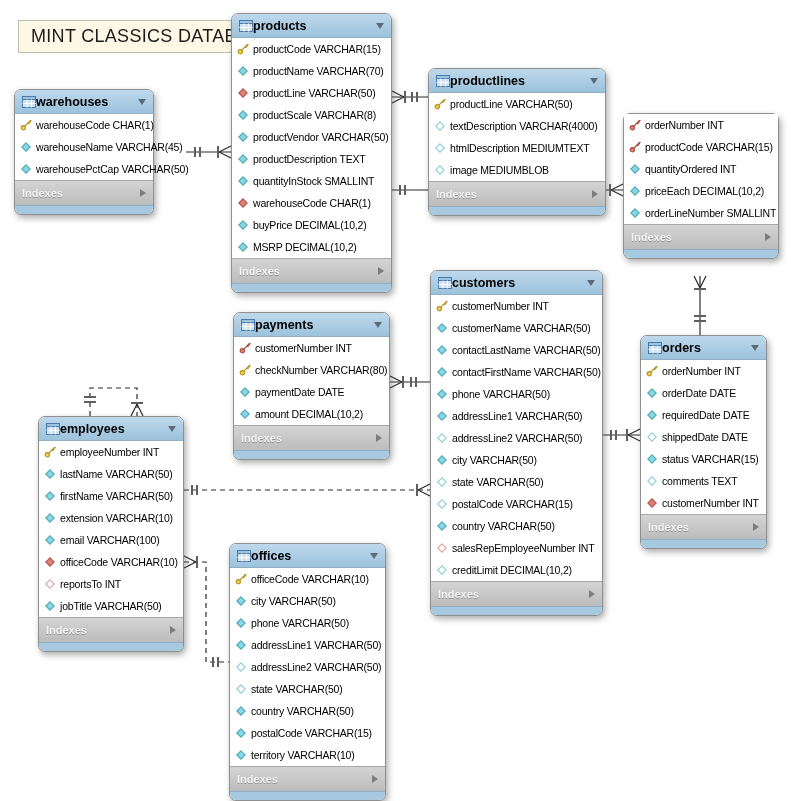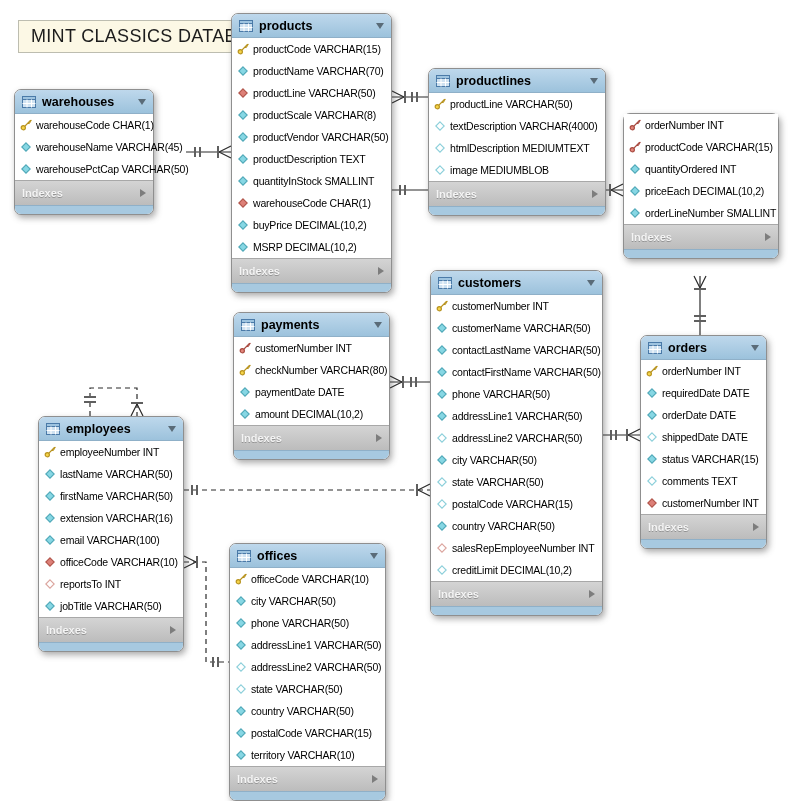--- a/index.html
+++ b/index.html
@@ -13,21 +13,21 @@
   .rmark{stroke:#5f5f5f;stroke-width:2;fill:none;}
 
   .note{position:absolute;left:18px;top:20px;z-index:2;background:#fcf8e5;
         border:1px solid #bdbdb0;padding:5px 12px;font-size:18px;color:#1c1c1c;
         letter-spacing:.3px;}
 
   .db-table{position:absolute;z-index:2;background:#fff;border:1px solid #8f8f8f;
             border-radius:7px;box-shadow:2px 3px 6px rgba(70,70,70,.45);}
   .thead{height:24px;background:linear-gradient(#bed8ec,#9cc2dc);
          border-bottom:1px solid #8fb0c8;border-radius:6px 6px 0 0;
-         display:flex;align-items:center;padding:0 7px;gap:6px;}
+         display:flex;align-items:center;padding:0 7px;gap:0;}
   .tbl-icon{display:inline-flex;flex:0 0 auto;}
   .ttitle{font-weight:bold;font-size:12.5px;color:#000;flex:1;white-space:nowrap;}
   .tri{width:0;height:0;border-left:4.5px solid transparent;
        border-right:4.5px solid transparent;border-top:6px solid #5a6b78;flex:0 0 auto;}
   .trow{height:22px;display:flex;align-items:center;padding-left:5px;gap:4px;background:#fff;}
   .cicon{display:inline-flex;flex:0 0 auto;width:12px;justify-content:center;}
   .ctext{font-size:10.5px;letter-spacing:-0.2px;white-space:nowrap;color:#000;}
   .indexes{height:20px;background:linear-gradient(#d4d4d4,#bcbcbc);
            border-top:1px solid #a8a8a8;display:flex;align-items:center;padding:12px 7px;}
   .ilabel{font-size:11px;font-weight:bold;color:#f4f4f4;
@@ -553,29 +553,29 @@
             </svg>
           </span>
           <span class="ctext">orderNumber INT</span>
         </div>
         <div class="trow">
           <span class="cicon">
             <svg width="10" height="10" viewBox="0 0 10 10">
               <polygon points="5,0.8 9.2,5 5,9.2 0.8,5" fill="#87d7e4" stroke="#4fa8b8" stroke-width="1.1"></polygon>
             </svg>
           </span>
+          <span class="ctext">orderDate DATE</span>
+        </div>
+        <div class="trow">
+          <span class="cicon">
+            <svg width="10" height="10" viewBox="0 0 10 10">
+              <polygon points="5,0.8 9.2,5 5,9.2 0.8,5" fill="#87d7e4" stroke="#4fa8b8" stroke-width="1.1"></polygon>
+            </svg>
+          </span>
           <span class="ctext">requiredDate DATE</span>
-        </div>
-        <div class="trow">
-          <span class="cicon">
-            <svg width="10" height="10" viewBox="0 0 10 10">
-              <polygon points="5,0.8 9.2,5 5,9.2 0.8,5" fill="#87d7e4" stroke="#4fa8b8" stroke-width="1.1"></polygon>
-            </svg>
-          </span>
-          <span class="ctext">orderDate DATE</span>
         </div>
         <div class="trow">
           <span class="cicon">
             <svg width="10" height="10" viewBox="0 0 10 10">
               <polygon points="5,0.8 9.2,5 5,9.2 0.8,5" fill="#ffffff" stroke="#8bcfda" stroke-width="1.1"></polygon>
             </svg>
           </span>
           <span class="ctext">shippedDate DATE</span>
         </div>
         <div class="trow">
@@ -646,21 +646,21 @@
             </svg>
           </span>
           <span class="ctext">firstName VARCHAR(50)</span>
         </div>
         <div class="trow">
           <span class="cicon">
             <svg width="10" height="10" viewBox="0 0 10 10">
               <polygon points="5,0.8 9.2,5 5,9.2 0.8,5" fill="#87d7e4" stroke="#4fa8b8" stroke-width="1.1"></polygon>
             </svg>
           </span>
-          <span class="ctext">extension VARCHAR(16)</span>
+          <span class="ctext">extension VARCHAR(10)</span>
         </div>
         <div class="trow">
           <span class="cicon">
             <svg width="10" height="10" viewBox="0 0 10 10">
               <polygon points="5,0.8 9.2,5 5,9.2 0.8,5" fill="#87d7e4" stroke="#4fa8b8" stroke-width="1.1"></polygon>
             </svg>
           </span>
           <span class="ctext">email VARCHAR(100)</span>
         </div>
         <div class="trow">

